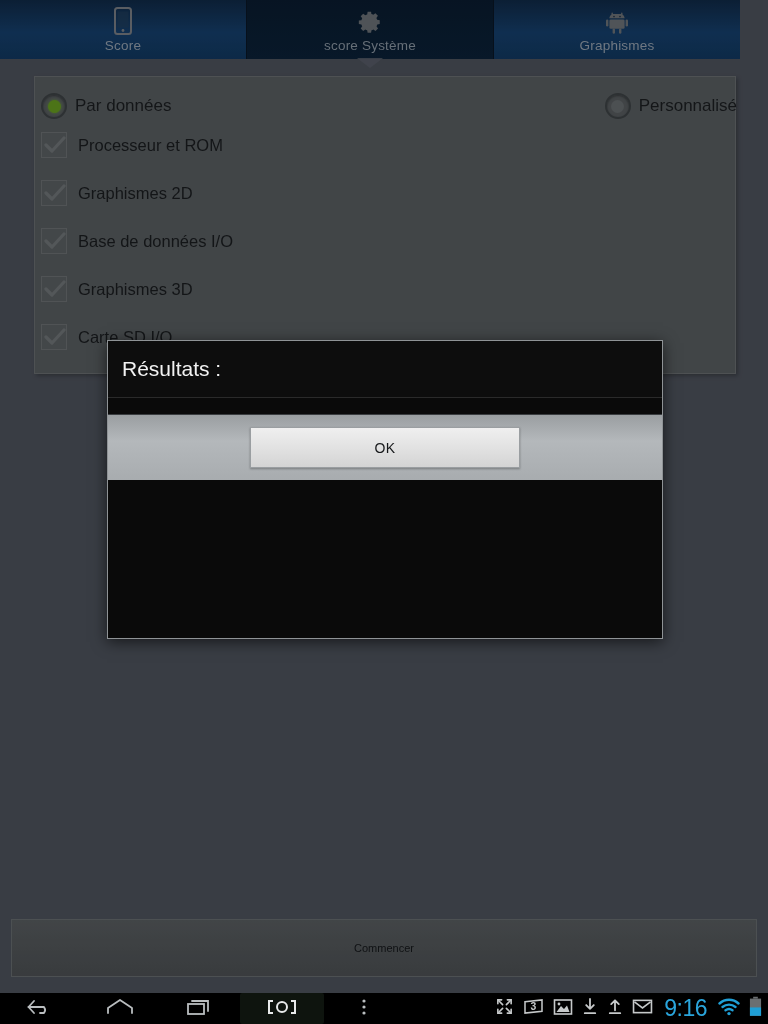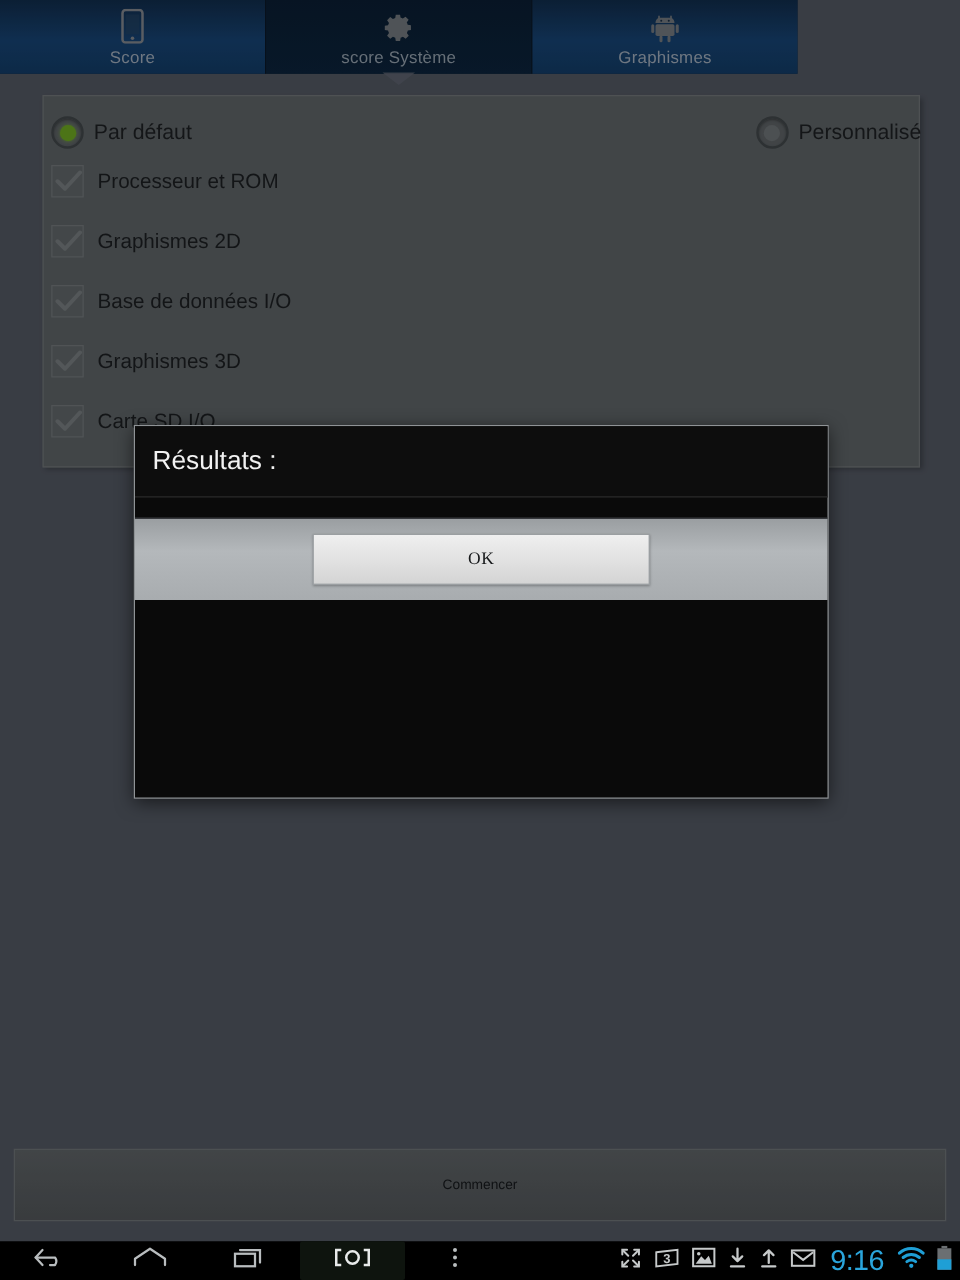--- a/index.html
+++ b/index.html
@@ -7,21 +7,21 @@
   body {
     font-family:"Liberation Sans", sans-serif;
     background:#50555f;
     position:relative;
     overflow:hidden;
     -webkit-font-smoothing:antialiased;
   }
 
   
   .tabbar {
-    position:absolute; left:0; top:0; width:638px; height:59px;
+    position:absolute; left:0; top:0; width:740px; height:59px;
     display:flex; background:#0d2036;
   }
   .tab {
     flex:1 1 0; position:relative;
     display:flex; flex-direction:column; align-items:center; justify-content:center;
     background:linear-gradient(to bottom,#0f2b4b 0%,#15406d 45%,#123košt 100%);
     background:linear-gradient(to bottom,#102b49 0%,#16416f 55%,#123a63 100%);
     border-right:1px solid #0a1726;
   }
   .tab:last-child { border-right:none; }
@@ -103,21 +103,20 @@
     border-top:1px solid #3a3d40;
     display:flex; align-items:center; justify-content:center;
   }
   .ok-btn {
     width:270px; height:41px;
     background:linear-gradient(to bottom,#efefef 0%,#e2e2e2 50%,#d4d4d4 100%);
     border:1px solid #9a9ea1;
     display:flex; align-items:center; justify-content:center;
     font-size:14px; color:#17191b; letter-spacing:.4px;
     box-shadow:0 1px 2px rgba(0,0,0,.3);
-    font-family:Liberation Serif, serif;
   }
 
   
   .navbar {
     position:absolute; left:0; top:993px; width:768px; height:31px;
     background:#000; display:flex; align-items:center;
   }
   .nav-left { display:flex; align-items:center; }
   .nav-btn { width:80px; height:31px; display:flex; align-items:center; justify-content:center; }
   .nav-btn.cap { background:#0e140e; width:84px; border-radius:2px; }
@@ -168,21 +167,21 @@
   </div>
 </div>
 
 <div class="panel">
 
   <div class="radio-row">
     <div class="radio-left">
       <span class="radio checked">
           <span class="dot"></span>
         </span>
-      <span class="radio-label">Par défaut</span>
+      <span class="radio-label">Par données</span>
     </div>
     <div class="radio-right">
       <span class="radio">
           <span class="dot"></span>
         </span>
       <span class="radio-label">Personnalisé</span>
     </div>
   </div>
 
   <div class="cb-row">

